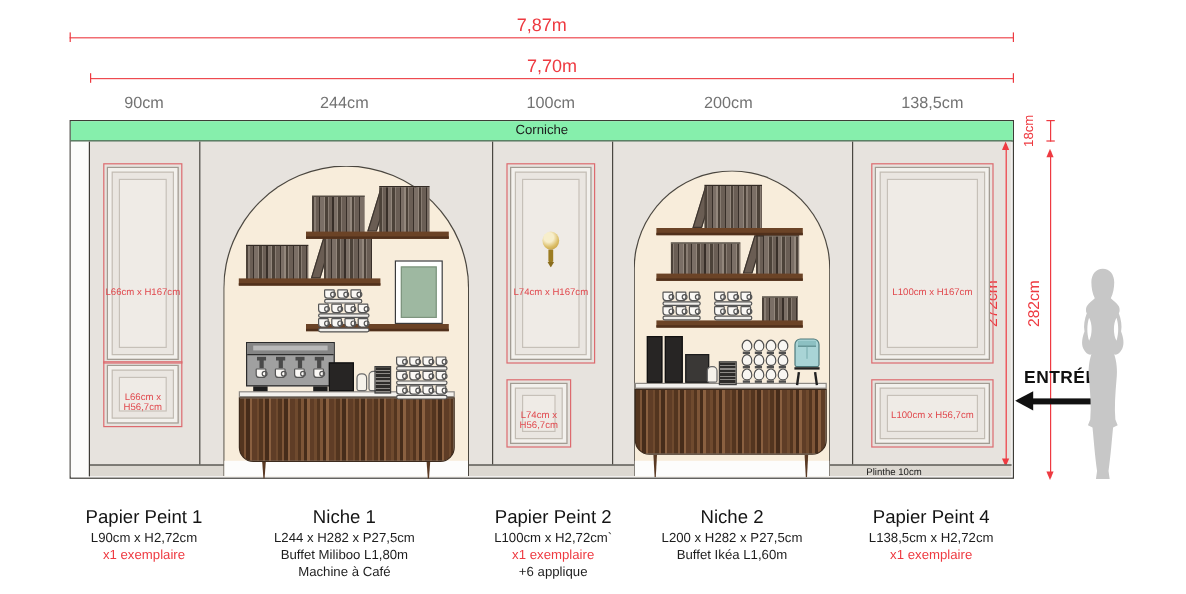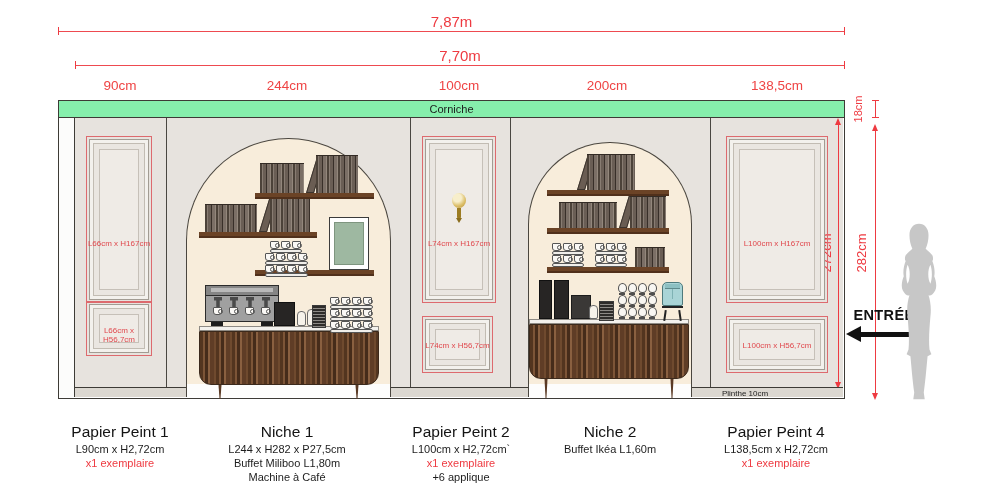--- a/index.html
+++ b/index.html
@@ -4,21 +4,21 @@
 <style>
   html,body{margin:0;padding:0;background:#fff;}
   .stage{position:relative;width:988px;height:495px;background:#fff;overflow:hidden;
          font-family:"Liberation Sans",sans-serif;}
   .abs{position:absolute;}
   .dimline{position:absolute;height:1px;background:#ee4a50;}
   .tick{position:absolute;width:1px;height:8px;background:#ee3a41;}
   .htick{position:absolute;width:7px;height:1px;background:#ee3a41;}
   .vline{position:absolute;width:1px;background:#ee3a41;}
   .dimlabel{position:absolute;font-size:15px;color:#ee3a41;text-align:center;}
-  .seglabel{position:absolute;font-size:13.5px;color:#ef4444;text-align:center;width:90px;transform:translateX(-50%);}
+  .seglabel{position:absolute;font-size:13.5px;color:#737373;text-align:center;width:90px;transform:translateX(-50%);}
   .vlabel{position:absolute;font-size:13px;color:#ee3a41;white-space:nowrap;transform:translate(-50%,-50%) rotate(-90deg);}
   .arr{position:absolute;width:0;height:0;}
   .arr.up{border-left:3.5px solid transparent;border-right:3.5px solid transparent;border-bottom:7px solid #ee3a41;}
   .arr.down{border-left:3.5px solid transparent;border-right:3.5px solid transparent;border-top:7px solid #ee3a41;}
   
   .wall{position:absolute;left:58px;top:100px;width:787px;height:299px;border:1.5px solid #3d3b36;background:#fff;box-sizing:border-box;}
   .corniche{position:absolute;left:0;top:0;width:100%;height:17px;background:#86efac;border-bottom:1.5px solid #3d3b36;box-sizing:border-box;}
   .corniche span{position:absolute;left:0;right:0;top:2px;text-align:center;font-size:11px;color:#1c1c1c;}
   .leftstrip{position:absolute;left:0;top:17px;width:16px;height:279px;background:#fcfcfb;border-right:1px solid #3d3b36;box-sizing:border-box;}
   .wallbody{position:absolute;left:16px;top:17px;width:768px;height:269px;background:#e7e3de;}
@@ -148,21 +148,21 @@
     </div>
 
     <div class="panel" style="left:363px;top:35px;width:74px;height:167px;">
       <div class="mold">
           <div class="field"></div>
         </div>
       <span class="plabel" style="top:102px;">L74cm x H167cm</span>
     </div>
     <div class="sconce-ball" style="left:393px;top:92px;"></div>
     <div class="sconce-stem" style="left:398px;top:107px;"></div>
-    <div class="panel" style="left:363px;top:215px;width:71px;height:57px;">
+    <div class="panel" style="left:363px;top:215px;width:54px;height:57px;">
       <div class="mold">
           <div class="field"></div>
         </div>
       <span class="plabel" style="top:24px;">L74cm x H56,7cm</span>
     </div>
 
     <div class="panel" style="left:667px;top:35px;width:102px;height:167px;">
       <div class="mold">
           <div class="field"></div>
         </div>
@@ -419,20 +419,21 @@
     <div class="lline">Machine à Café</div>
   </div>
   <div class="legend-col" style="left:461px;">
     <div class="ltitle">Papier Peint 2</div>
     <div class="lline">L100cm x H2,72cm`</div>
     <div class="lline lred">x1 exemplaire</div>
     <div class="lline">+6 applique</div>
   </div>
   <div class="legend-col" style="left:610px;">
     <div class="ltitle">Niche 2</div>
+    <div class="lline">L200 x H282 x P27,5cm</div>
     <div class="lline">Buffet Ikéa L1,60m</div>
   </div>
   <div class="legend-col" style="left:776px;">
     <div class="ltitle">Papier Peint 4</div>
     <div class="lline">L138,5cm x H2,72cm</div>
     <div class="lline lred">x1 exemplaire</div>
   </div>
 </div>
 
 </body></html>

